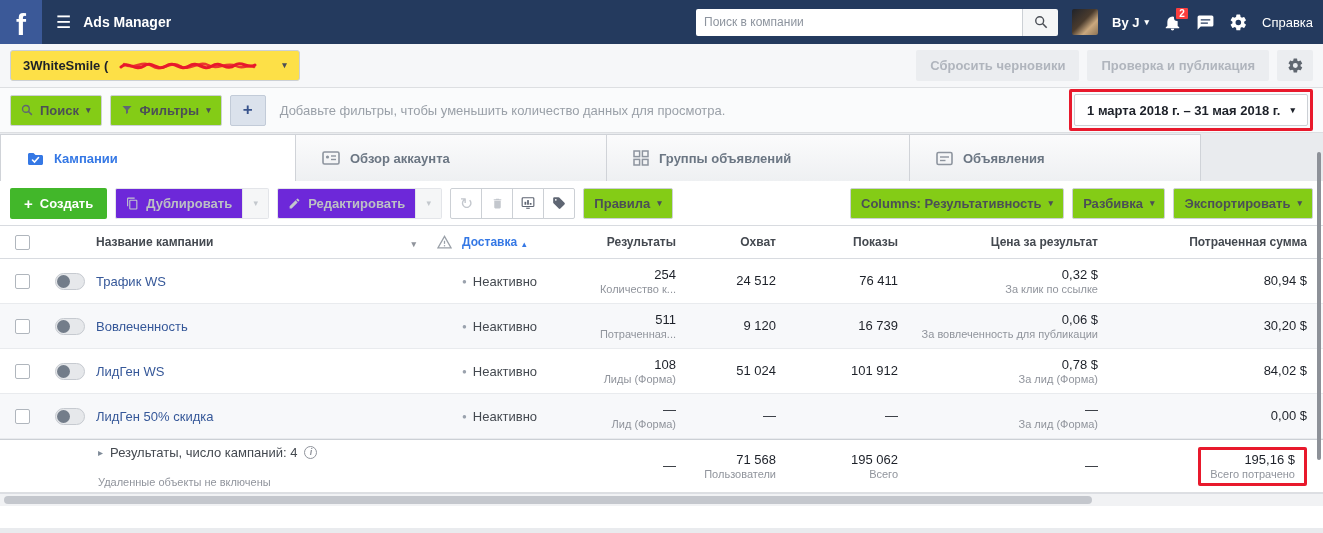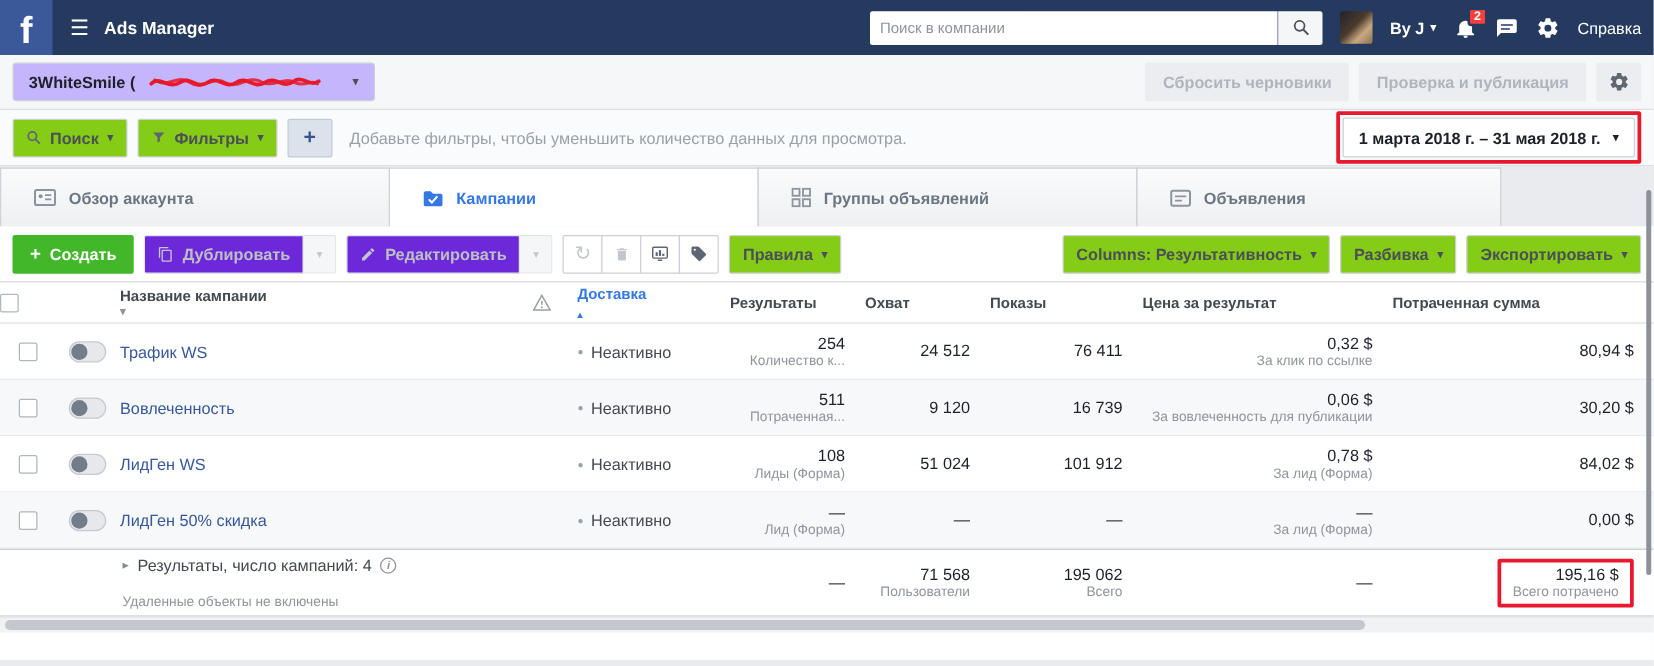--- a/index.html
+++ b/index.html
@@ -18,21 +18,21 @@
   .topbar-right { display:flex; align-items:center; gap:14px; margin:0 10px 0 14px; }
   .avatar { width:26px; height:26px; border-radius:2px; background:linear-gradient(135deg,#20232a 0%,#4a3b2d 45%,#caa87e 70%,#8c7356 100%); cursor:pointer; }
   .user-menu { display:flex; align-items:center; gap:5px; color:#fff; font-weight:bold; cursor:pointer; }
   .caret { font-size:9px; line-height:1; }
   .icon-btn-top { position:relative; display:flex; align-items:center; cursor:pointer; }
   .badge { position:absolute; top:-7px; right:-8px; background:#fa3e3e; color:#fff; font-size:10px; font-weight:bold; min-width:16px; height:15px; border-radius:3px; display:flex; align-items:center; justify-content:center; border:2px solid #243a5e; }
   .help-link { color:#fff; font-size:13px; cursor:pointer; white-space:nowrap; }
 
   
   .account-bar { height:44px; background:#f6f7f9; border-bottom:1px solid #dddfe2; display:flex; align-items:center; padding:0 10px; }
-  .account-selector { height:31px; background:#c4b5fd; border:1px solid #ccd0d5; border-radius:3px; display:flex; align-items:center; padding:0 12px; gap:6px; font-weight:bold; cursor:pointer; }
+  .account-selector { height:31px; background:#fde047; border:1px solid #ccd0d5; border-radius:3px; display:flex; align-items:center; padding:0 12px; gap:6px; font-weight:bold; cursor:pointer; }
   .scribble { margin:0 4px; }
   .account-selector .caret { color:#4b4f56; margin-left:14px; }
   .account-actions { margin-left:auto; display:flex; gap:8px; align-items:center; }
   .btn-disabled-top { height:31px; background:#ebedf0; border:none; border-radius:2px; padding:0 14px; color:#b0b5bd; font-weight:bold; font-size:13px; font-family:"Liberation Sans",sans-serif; cursor:default; }
   .btn-gear-top { width:36px; height:31px; background:#ebedf0; border:none; border-radius:2px; display:flex; align-items:center; justify-content:center; cursor:pointer; }
 
   
   .filter-bar { height:45px; background:#fafbfc; border-bottom:1px solid #dddfe2; display:flex; align-items:center; padding:0 10px; gap:8px; }
   .btn-white { height:31px; background:#84cc16; border:1px solid #ccd0d5; border-radius:2px; padding:0 10px; display:inline-flex; align-items:center; gap:7px; font-weight:bold; font-size:13px; color:#4b4f56; font-family:"Liberation Sans",sans-serif; cursor:pointer; white-space:nowrap; }
   .btn-plus { width:36px; height:31px; background:#dbe2ec; border:1px solid #c2cbd8; border-radius:2px; color:#38538c; font-size:17px; font-weight:bold; display:flex; align-items:center; justify-content:center; cursor:pointer; }
@@ -59,21 +59,21 @@
   .tool-ico { width:32px; height:31px; background:#fff; border:1px solid #ccd0d5; display:flex; align-items:center; justify-content:center; cursor:pointer; }
   .tool-ico + .tool-ico { margin-left:-1px; }
   .tool-ico.first { border-radius:2px 0 0 2px; } .tool-ico.last { border-radius:0 2px 2px 0; }
   .tool-ico.disabled { cursor:default; }
   .refresh-glyph { font-size:16px; color:#c3c7cd; }
   .toolbar-right { margin-left:auto; display:flex; gap:8px; }
 
   
   .grid { display:grid; grid-template-columns:44px 52px 330px 36px 122px 108px 100px 122px 200px 209px; }
   .thead { height:34px; border-top:1px solid #d8dbe0; border-bottom:1px solid #d8dbe0; align-items:center; font-size:12px; font-weight:bold; color:#444950; background:#fff; }
-  .hc { display:flex; align-items:flex-start;flex-direction:column; }
+  .hc { display:flex; align-items:flex-end; }
   .hc-check { justify-content:center; }
   .hc-name { justify-content:space-between; padding-right:10px; }
   .hc-warn { justify-content:center; }
   .hc-delivery { color:#3578e5; gap:5px; }
   .hc-num { justify-content:flex-end; padding-right:16px; text-align:right; }
   .sort-caret { color:#90949c; font-size:9px; }
   .sort-asc { color:#3578e5; font-size:8px; }
 
   .trow { height:45px; border-bottom:1px solid #e9ebee; align-items:center; background:#fff; }
   .trow.alt { background:#f7f8fa; }
@@ -193,36 +193,36 @@
 
   <div class="annotation-red">
     <button class="date-btn">
       <span>1 марта 2018 г. – 31 мая 2018 г.</span>
       <span class="caret">▾</span>
     </button>
   </div>
 </div>
 
 <div class="tabs-row">
+  <div class="tab tab-2 active">
+    <svg width="17" height="15" viewBox="0 0 17 15">
+        <path fill="#3578e5" d="M1 3.5c0-.8.7-1.5 1.5-1.5h4l2 2h6c.8 0 1.5.7 1.5 1.5v7c0 .8-.7 1.5-1.5 1.5h-12A1.5 1.5 0 0 1 1 12.5v-9z"></path>
+        <path d="M5.5 9l2 2 4-4.5" fill="none" stroke="#fff" stroke-width="1.6" stroke-linecap="round"></path>
+      </svg>
+    <span>Кампании</span>
+  </div>
   <div class="tab tab-1">
     <svg width="18" height="16" viewBox="0 0 18 16">
         <rect x="1" y="2" width="16" height="12" rx="1.5" fill="none" stroke="#8d949e" stroke-width="1.6"></rect>
         <circle cx="5.5" cy="7" r="1.6" fill="#8d949e"></circle>
         <line x1="9" y1="6" x2="14" y2="6" stroke="#8d949e" stroke-width="1.4"></line>
         <line x1="9" y1="9.5" x2="14" y2="9.5" stroke="#8d949e" stroke-width="1.4"></line>
       </svg>
     <span>Обзор аккаунта</span>
   </div>
-  <div class="tab tab-2 active">
-    <svg width="17" height="15" viewBox="0 0 17 15">
-        <path fill="#3578e5" d="M1 3.5c0-.8.7-1.5 1.5-1.5h4l2 2h6c.8 0 1.5.7 1.5 1.5v7c0 .8-.7 1.5-1.5 1.5h-12A1.5 1.5 0 0 1 1 12.5v-9z"></path>
-        <path d="M5.5 9l2 2 4-4.5" fill="none" stroke="#fff" stroke-width="1.6" stroke-linecap="round"></path>
-      </svg>
-    <span>Кампании</span>
-  </div>
   <div class="tab tab-3">
     <svg width="16" height="16" viewBox="0 0 16 16">
         <rect x="1" y="1" width="5.6" height="5.6" fill="none" stroke="#8d949e" stroke-width="1.5"></rect>
         <rect x="9.4" y="1" width="5.6" height="5.6" fill="none" stroke="#8d949e" stroke-width="1.5"></rect>
         <rect x="1" y="9.4" width="5.6" height="5.6" fill="none" stroke="#8d949e" stroke-width="1.5"></rect>
         <rect x="9.4" y="9.4" width="5.6" height="5.6" fill="none" stroke="#8d949e" stroke-width="1.5"></rect>
       </svg>
     <span>Группы объявлений</span>
   </div>
   <div class="tab tab-4">

